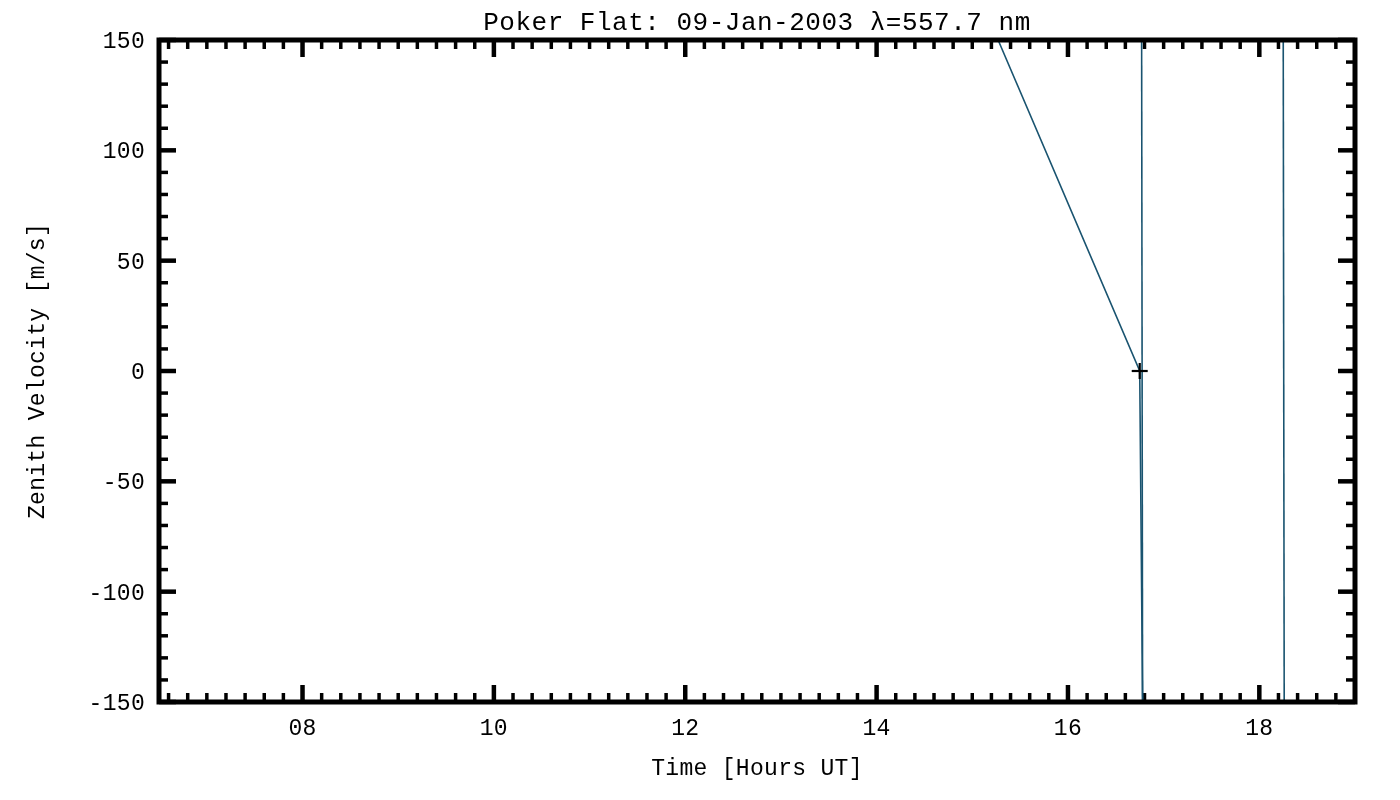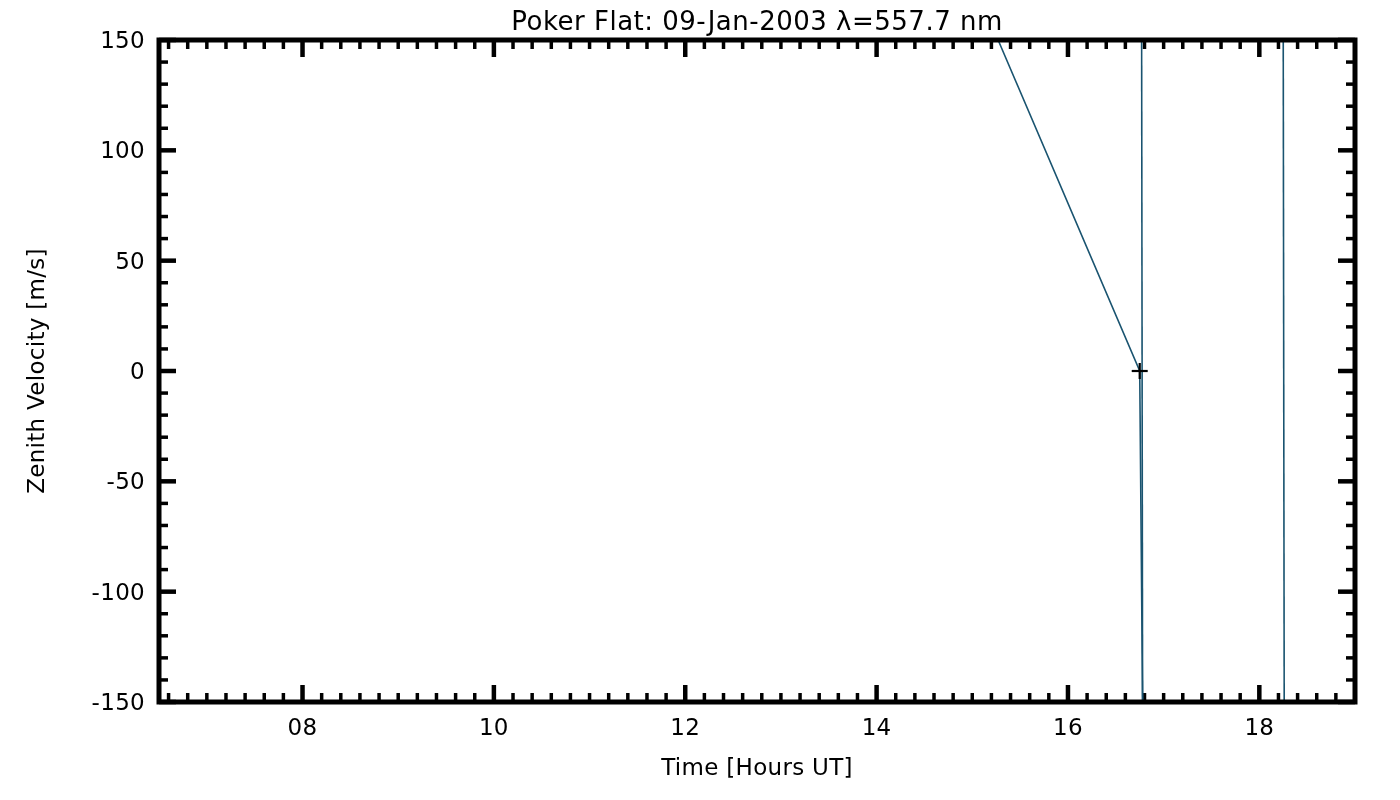--- a/index.html
+++ b/index.html
@@ -13,20 +13,21 @@
     font-family: "DejaVu Sans", sans-serif;
     color: #000000;
     overflow: hidden;
     position: relative;
   }
   #figure {
     position: absolute;
     left: 0; top: 0;
     width: 1400px;
     height: 800px;
+    font-family: Liberation Mono, monospace;
   }
   svg { display: block; }
   .axis-line {
     stroke: #000000;
     fill: none;
     stroke-width: 5;
     stroke-linecap: butt;
   }
   .tick-major {
     stroke: #000000;

